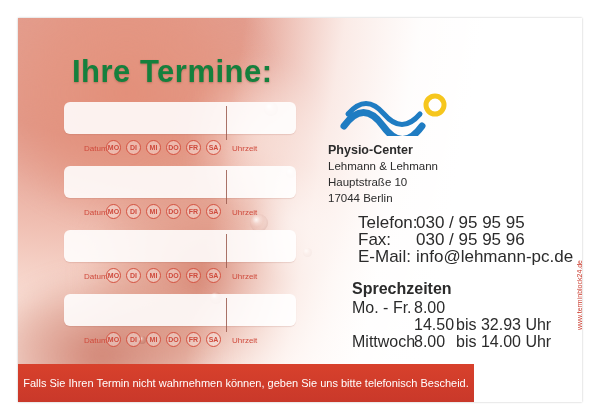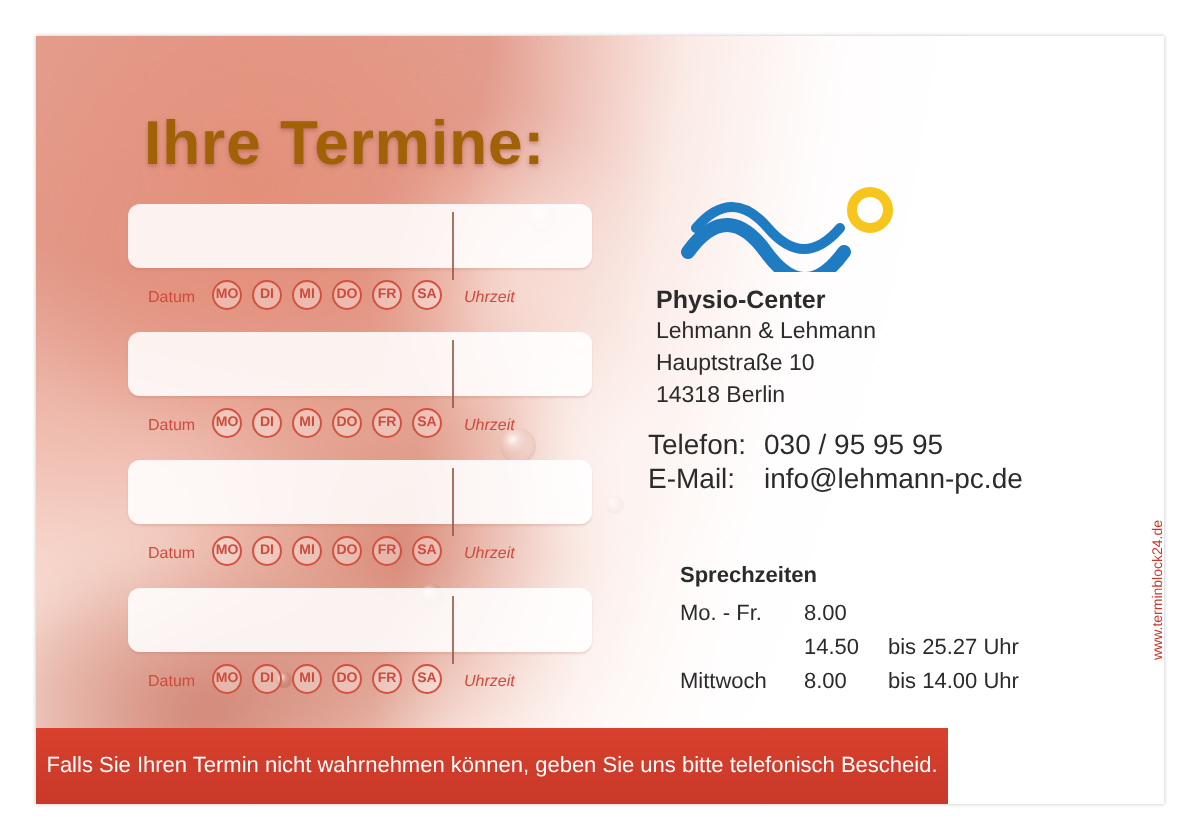--- a/index.html
+++ b/index.html
@@ -77,21 +77,21 @@
     box-shadow: inset -1px -1px 2px rgba(150,80,65,0.25);
   }
 
   
   .title {
     position: absolute;
     left: 54px;
     top: 36px;
     font-size: 31px;
     font-weight: bold;
-    color: #a16207;
+    color: #15803d;
     letter-spacing: 0.5px;
     text-shadow: 0 1px 2px rgba(140,70,55,0.45);
     white-space: nowrap;
   }
 
   
   .appt-row {
     position: absolute;
     left: 46px;
     width: 232px;
@@ -118,22 +118,22 @@
     position: relative;
     height: 18px;
     margin-top: 6px;
   }
   .lab {
     position: absolute;
     font-size: 8px;
     color: #cf4a3c;
     top: 4px;
   }
-  .lab-datum { left: 10px; }
-  .lab-uhrzeit { left: 168px; font-style: italic; }
+  .lab-datum { left: 20px; }
+  .lab-uhrzeit { left: 168px; }
   .days {
     position: absolute;
     left: 42px;
     top: 0px;
     display: flex;
     gap: 5px;
   }
   .day {
     width: 15px;
     height: 15px;
@@ -164,33 +164,33 @@
     color: #2b2b2b;
     font-size: 11.5px;
     line-height: 16px;
   }
   .practice .name {
     font-weight: bold;
     font-size: 12.5px;
   }
   .contact {
     position: absolute;
-    left: 306px;
+    left: 340px;
     top: 196px;
-    font-size: 14px;
+    font-size: 17px;
     line-height: 17px;
     color: #2b2b2b;
   }
   .contact .row { display: flex; }
   .contact .k { width: 58px; }
   .hours {
     position: absolute;
-    left: 322px;
+    left: 334px;
     top: 262px;
-    font-size: 11px;
+    font-size: 16px;
     line-height: 17px;
     color: #2b2b2b;
   }
   .hours .h-title { font-weight: bold; margin-bottom: 2px; }
   .hours .row { display: flex; }
   .hours .k { width: 62px; }
   .hours .v1 { width: 42px; }
 
   
   .footer {
@@ -311,44 +311,48 @@
         <path d="M8 24 C 20 10, 32 10, 44 24 C 56 38, 68 38, 80 24"></path>
       </g>
       <circle cx="95" cy="15" r="9" fill="none" stroke="#f6c61d" stroke-width="5"></circle>
     </svg>
   </div>
 
   <div class="practice">
     <div class="name">Physio-Center</div>
     <div>Lehmann &amp; Lehmann</div>
     <div>Hauptstraße 10</div>
-    <div>14318 Berlin</div>
+    <div>17044 Berlin</div>
   </div>
 
   <div class="contact">
     <div class="row">
       <span class="k">Telefon:</span>
       <span class="v">030 / 95 95 95</span>
     </div>
     <div class="row">
+      <span class="k">Fax:</span>
+      <span class="v">030 / 95 95 96</span>
+    </div>
+    <div class="row">
       <span class="k">E-Mail:</span>
       <span class="v">info@lehmann-pc.de</span>
     </div>
   </div>
 
   <div class="hours">
     <div class="h-title">Sprechzeiten</div>
     <div class="row">
       <span class="k">Mo. - Fr.</span>
       <span class="v1">8.00</span>
     </div>
     <div class="row">
       <span class="k"></span>
       <span class="v1">14.50</span>
-      <span class="v2">bis 25.27 Uhr</span>
+      <span class="v2">bis 32.93 Uhr</span>
     </div>
     <div class="row">
       <span class="k">Mittwoch</span>
       <span class="v1">8.00</span>
       <span class="v2">bis 14.00 Uhr</span>
     </div>
   </div>
 
   <div class="vertical-url">www.terminblock24.de</div>
 

